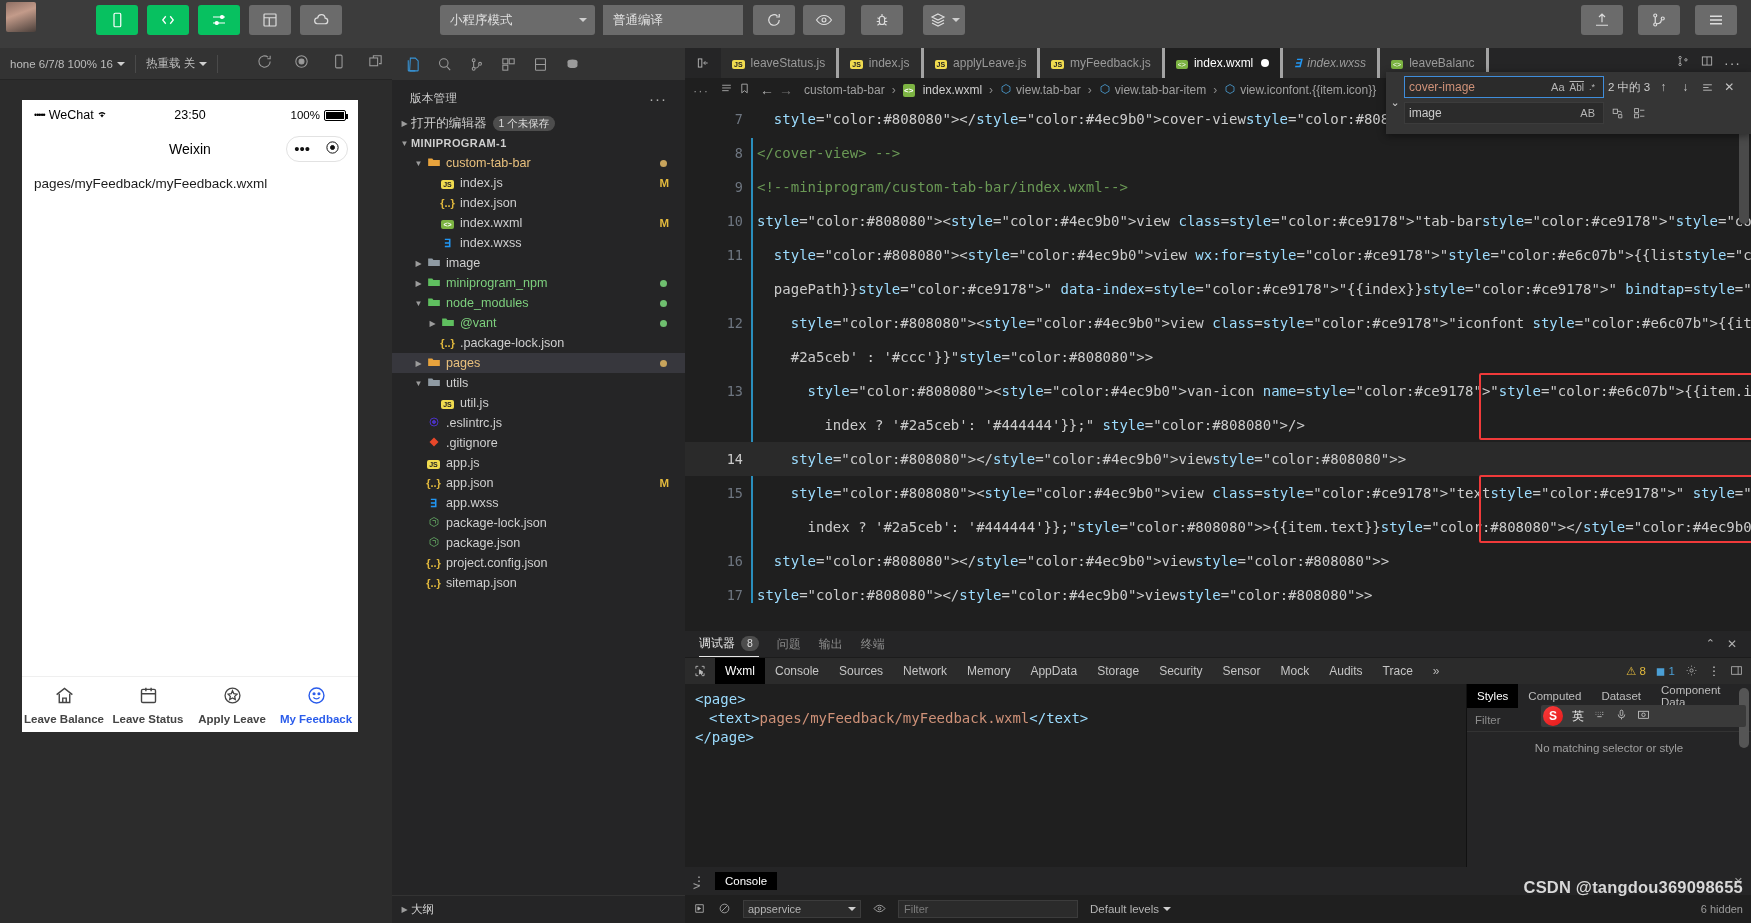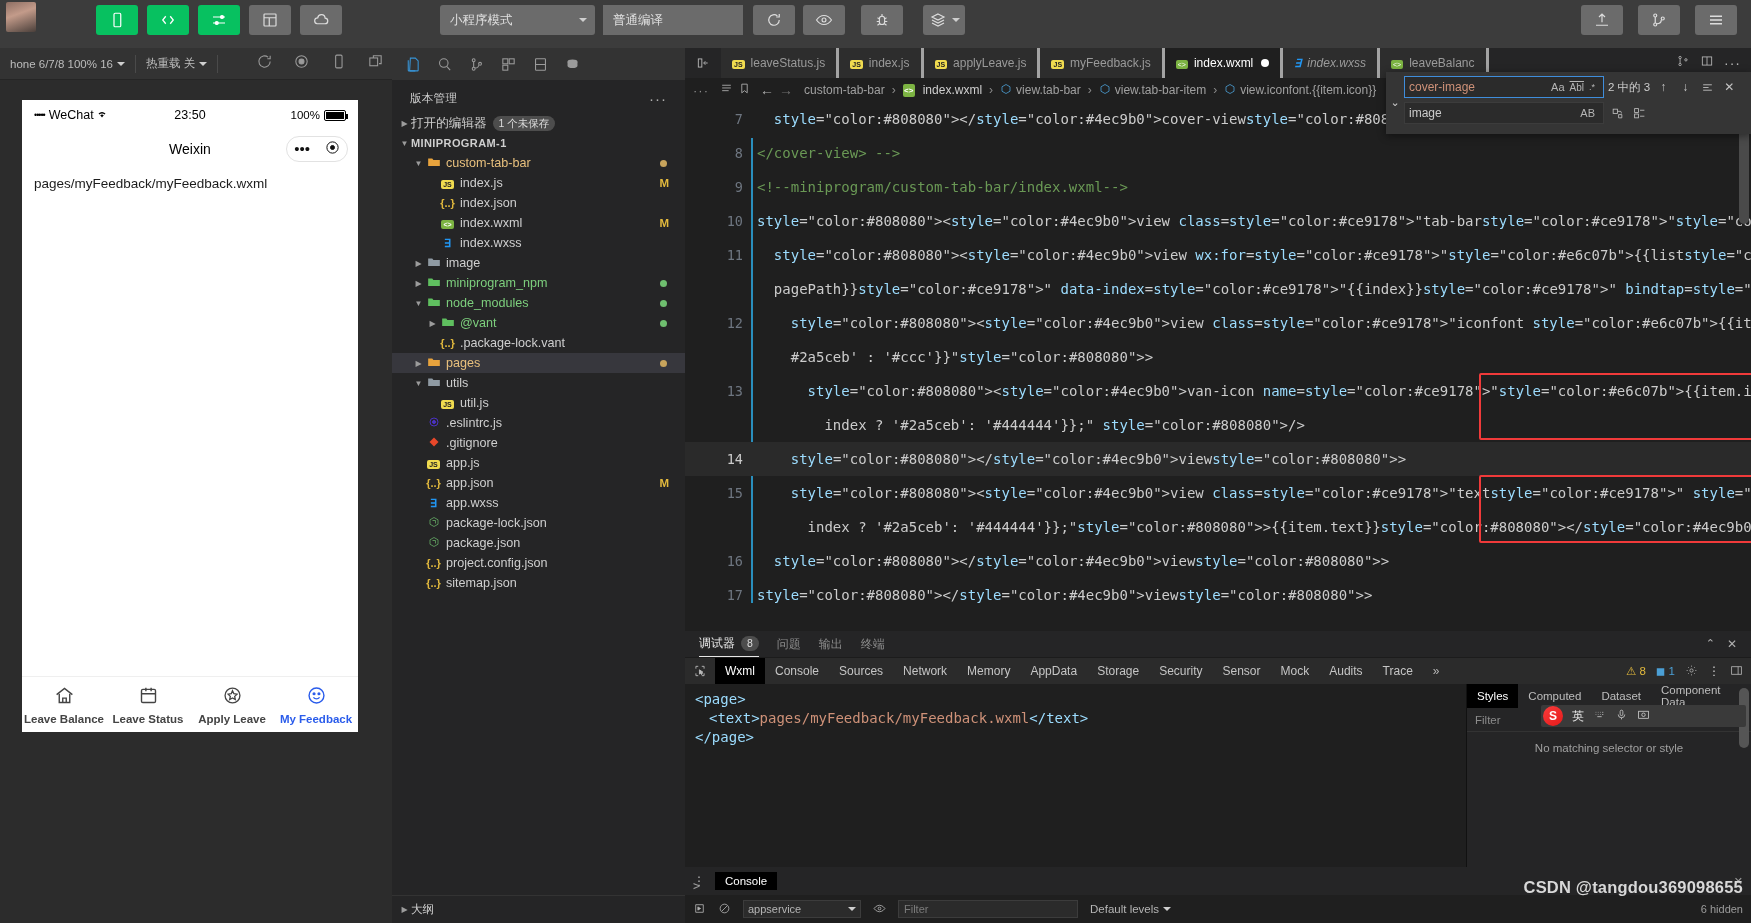--- a/index.html
+++ b/index.html
@@ -509,21 +509,21 @@
           <span class="arrow">▶</span>
           <span class="fi"><svg width="14" height="14" viewBox="0 0 24 24" fill="#5fbf5f">
               <path d="M2 6h7l2 2.5h11V19H2z"></path>
             </svg></span>
           <span style="color: rgb(125, 207, 125);">@vant</span>
           <span class="gdot" style="background: rgb(111, 191, 111);"></span>
         </div>
         <div class="ex-row" style="padding-left: 34px;">
           <span class="arrow"></span>
           <span class="fi"><span style="color:#e2b93d;font-size:11px;font-weight:700;">{..}</span></span>
-          <span style="color: rgb(207, 207, 207);">.package-lock.vant</span>
+          <span style="color: rgb(207, 207, 207);">.package-lock.json</span>
         </div>
         <div class="ex-row sel" style="padding-left: 20px;">
           <span class="arrow">▶</span>
           <span class="fi"><svg width="14" height="14" viewBox="0 0 24 24" fill="#e8a33d">
               <path d="M2 6h7l2 2.5h11V19H2z"></path>
             </svg></span>
           <span style="color: rgb(232, 192, 125);">pages</span>
           <span class="gdot" style="background: rgb(200, 164, 92);"></span>
         </div>
         <div class="ex-row" style="padding-left: 20px;">

